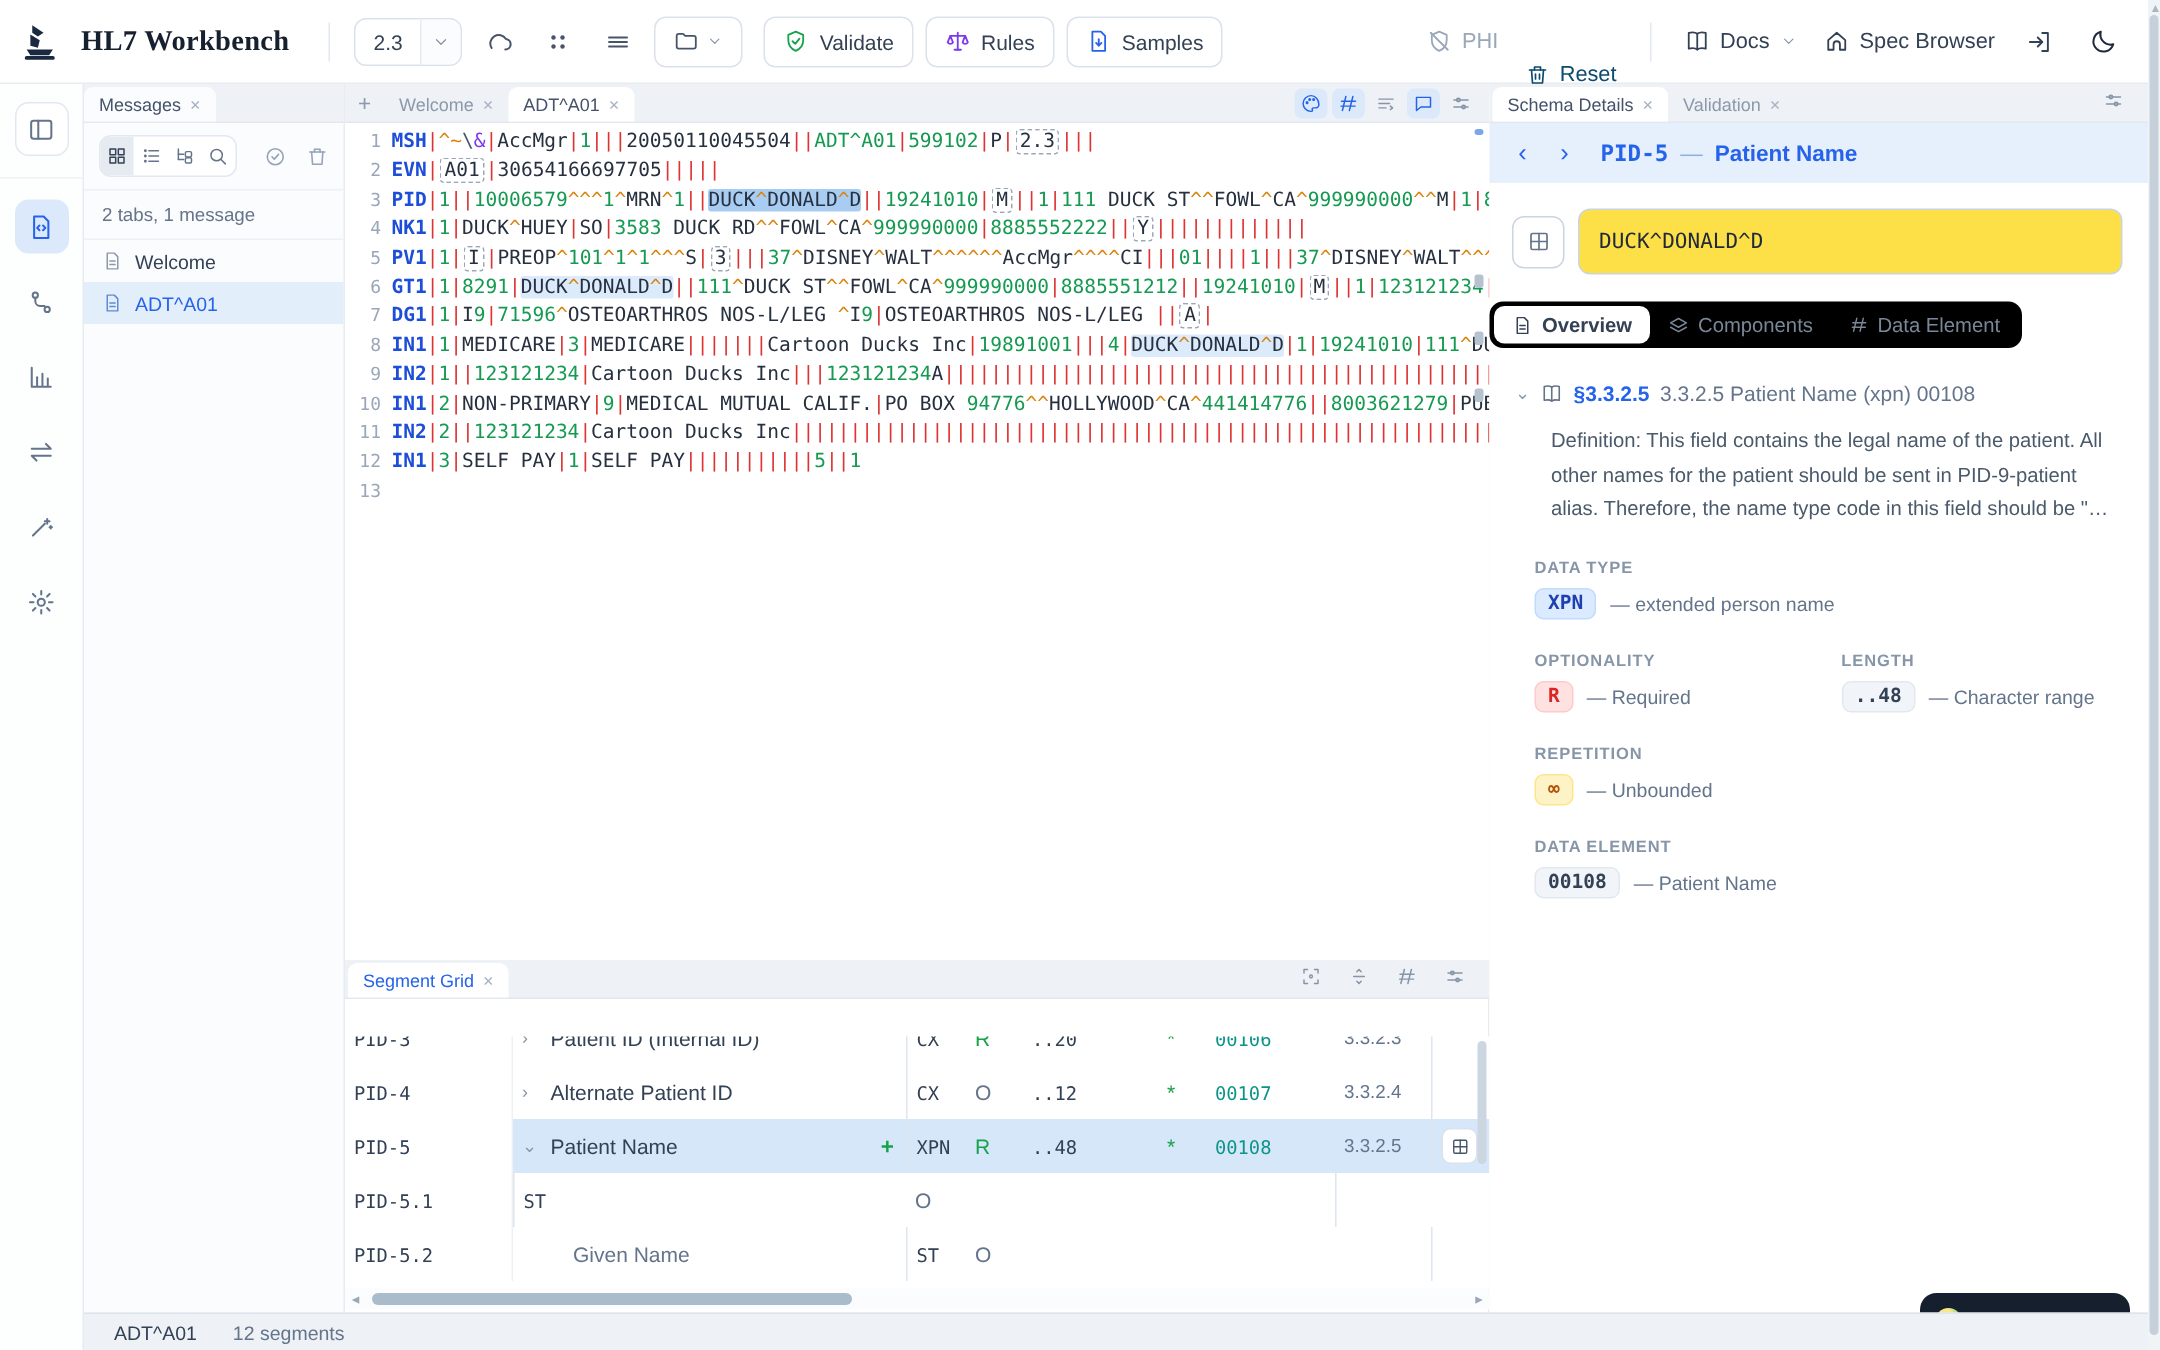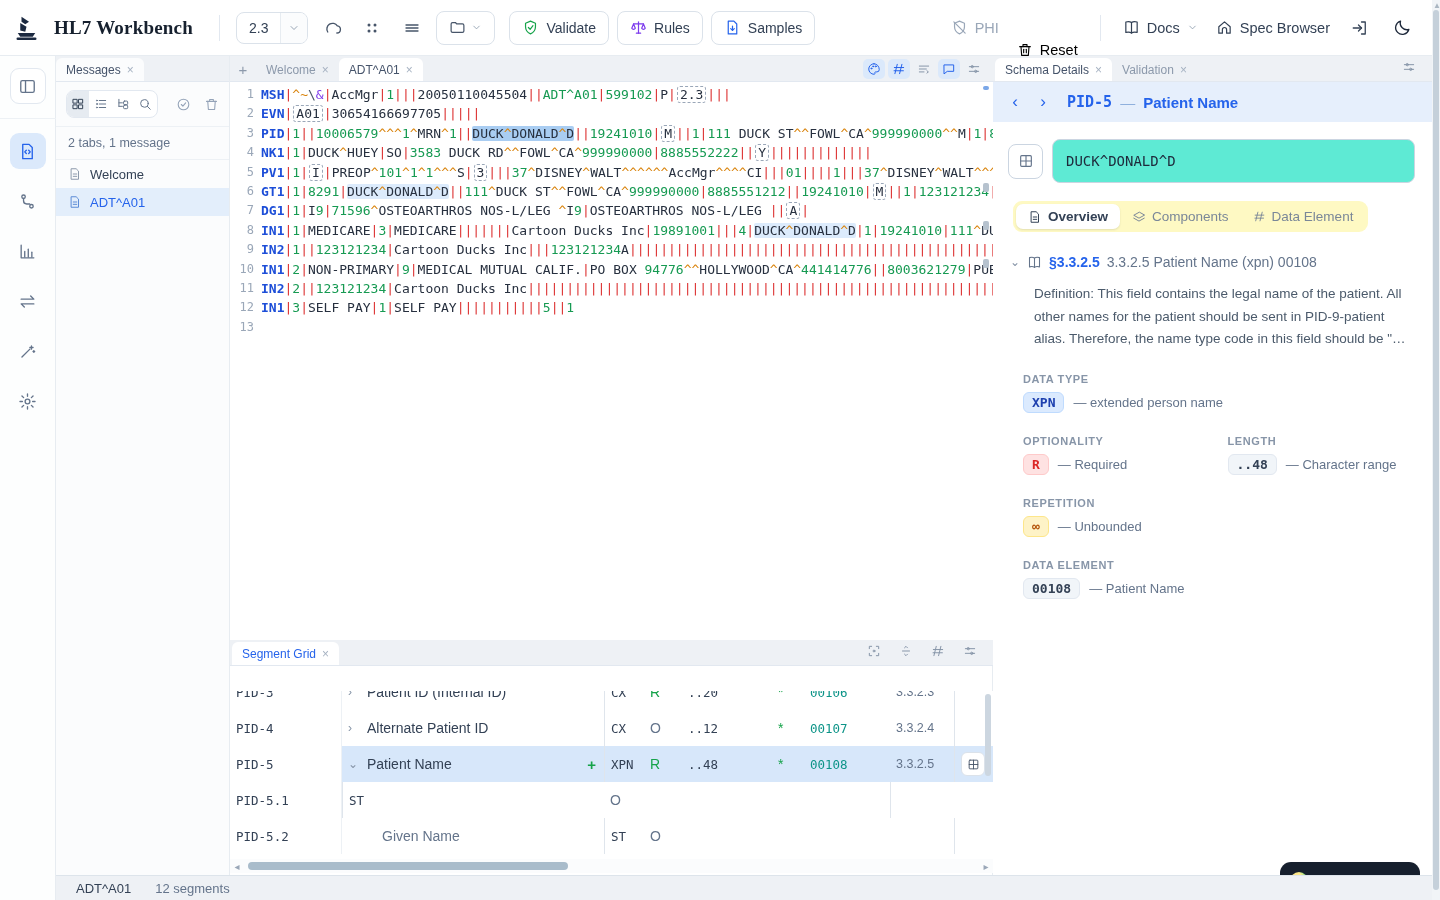--- a/index.html
+++ b/index.html
@@ -17,21 +17,21 @@
   .vdiv { width:1px; height:26px; background:#e2e8f0; margin:0 8px; }
   .tb-btn { display:flex; align-items:center; gap:7px; height:34px; padding:0 12px; background:#fff;
     border:1px solid #dbe2ea; border-radius:8px; font-size:14px; color:#334155; cursor:pointer; }
   .tb-icon { display:flex; align-items:center; justify-content:center; width:32px; height:34px;
     background:transparent; border:none; color:#475569; cursor:pointer; }
   .ver-select { display:flex; align-items:stretch; border:1px solid #dbe2ea; border-radius:8px; overflow:hidden; background:#fff; cursor:pointer; }
   .ver-val { padding:7px 12px; font-size:14px; color:#334155; }
   .ver-chev { display:flex; align-items:center; padding:0 7px; border-left:1px solid #e7ecf1; color:#8595a8; background:#fbfcfd; }
   .tb-text-btn { display:flex; align-items:center; gap:7px; background:none; border:none; font-size:14.5px; color:#334155; cursor:pointer; padding:0 4px; }
   .tb-text-btn.muted { color:#9aa7b8; }
-  .tb-text-btn.danger { color:#000000;margin-top:45px; }
+  .tb-text-btn.danger { color:#0c4a6e;margin-top:45px; }
 
   
   .rail { position:absolute; left:0; top:56px; width:56px; height:844px; background:#fdfefe;
     border-right:1px solid #e7ecf1; display:flex; flex-direction:column; align-items:center; padding-top:12px; gap:14px; z-index:4; }
   .rail-btn { width:36px; height:36px; display:flex; align-items:center; justify-content:center;
     color:#64748b; border-radius:9px; cursor:pointer; background:none; border:none; }
   .rail-btn.boxed { border:1px solid #e2e8f0; background:#fff; }
   .rail-sep { width:56px; height:1px; background:#edf1f5; }
   .rail-btn.active { background:#dbe9fb; color:#2563eb; }
 
@@ -117,22 +117,22 @@
   .rpanel { position:absolute; left:993px; top:56px; width:439px; height:819px; background:#fff; }
   .rp-tabicons { margin-left:auto; display:flex; padding:0 12px 4px 0; color:#8795a8; }
   .field-bar { height:40px; background:#e6effc; display:flex; align-items:center; padding:0 12px; gap:8px; }
   .nav-chev { background:none; border:none; color:#2563eb; font-size:17px; cursor:pointer; width:20px; }
   .field-id { font-family:"DejaVu Sans Mono", monospace; font-weight:700; font-size:15px; color:#2563eb; margin-left:6px; }
   .field-dash { color:#8fb0dd; font-size:15px; }
   .field-name { color:#2563eb; font-size:15px; font-weight:600; }
   .value-row { display:flex; align-items:center; gap:9px; padding:17px 17px 0 15px; }
   .sq-btn { width:35px; height:35px; flex:0 0 35px; border:1px solid #cbd5e1; border-radius:8px; background:#fff; display:flex; align-items:center; justify-content:center; color:#64748b; cursor:pointer; }
   .val-input { flex:1; height:44px; border:1px solid #cbd5e1; border-radius:8px; padding:0 13px;
-    font-family:"DejaVu Sans Mono", monospace; font-size:14px; color:#1e293b; background:#5eead4; }
-  .seg-ctl { display:inline-flex; background:#fef9c3; border-radius:9px; padding:3px; margin:18px 0 0 20px; }
+    font-family:"DejaVu Sans Mono", monospace; font-size:14px; color:#1e293b; background:#fde047; }
+  .seg-ctl { display:inline-flex; background:#000000; border-radius:9px; padding:3px; margin:18px 0 0 0; }
   .seg-tab { display:flex; align-items:center; gap:6px; padding:5px 12px; border-radius:7px; font-size:13.5px; color:#7a8798; cursor:pointer; background:none; border:none; }
   .seg-tab.active { background:#fff; color:#334155; font-weight:600; box-shadow:0 1px 2px rgba(30,41,59,.12); }
   .doc-sec { padding:22px 20px 0 17px; }
   .doc-head { display:flex; align-items:center; gap:7px; }
   .doc-head .chev { color:#8795a8; font-size:12px; cursor:pointer; }
   .doc-head .bic { color:#64748b; }
   .doc-link { color:#2563eb; font-size:14px; font-weight:600; cursor:pointer; }
   .doc-title { color:#64748b; font-size:14px; }
   .doc-p { margin:13px 0 0 24px; width:385px; font-size:13.5px; line-height:1.68; color:#4b5a6b; }
   .specs { padding:22px 0 0 30px; }

